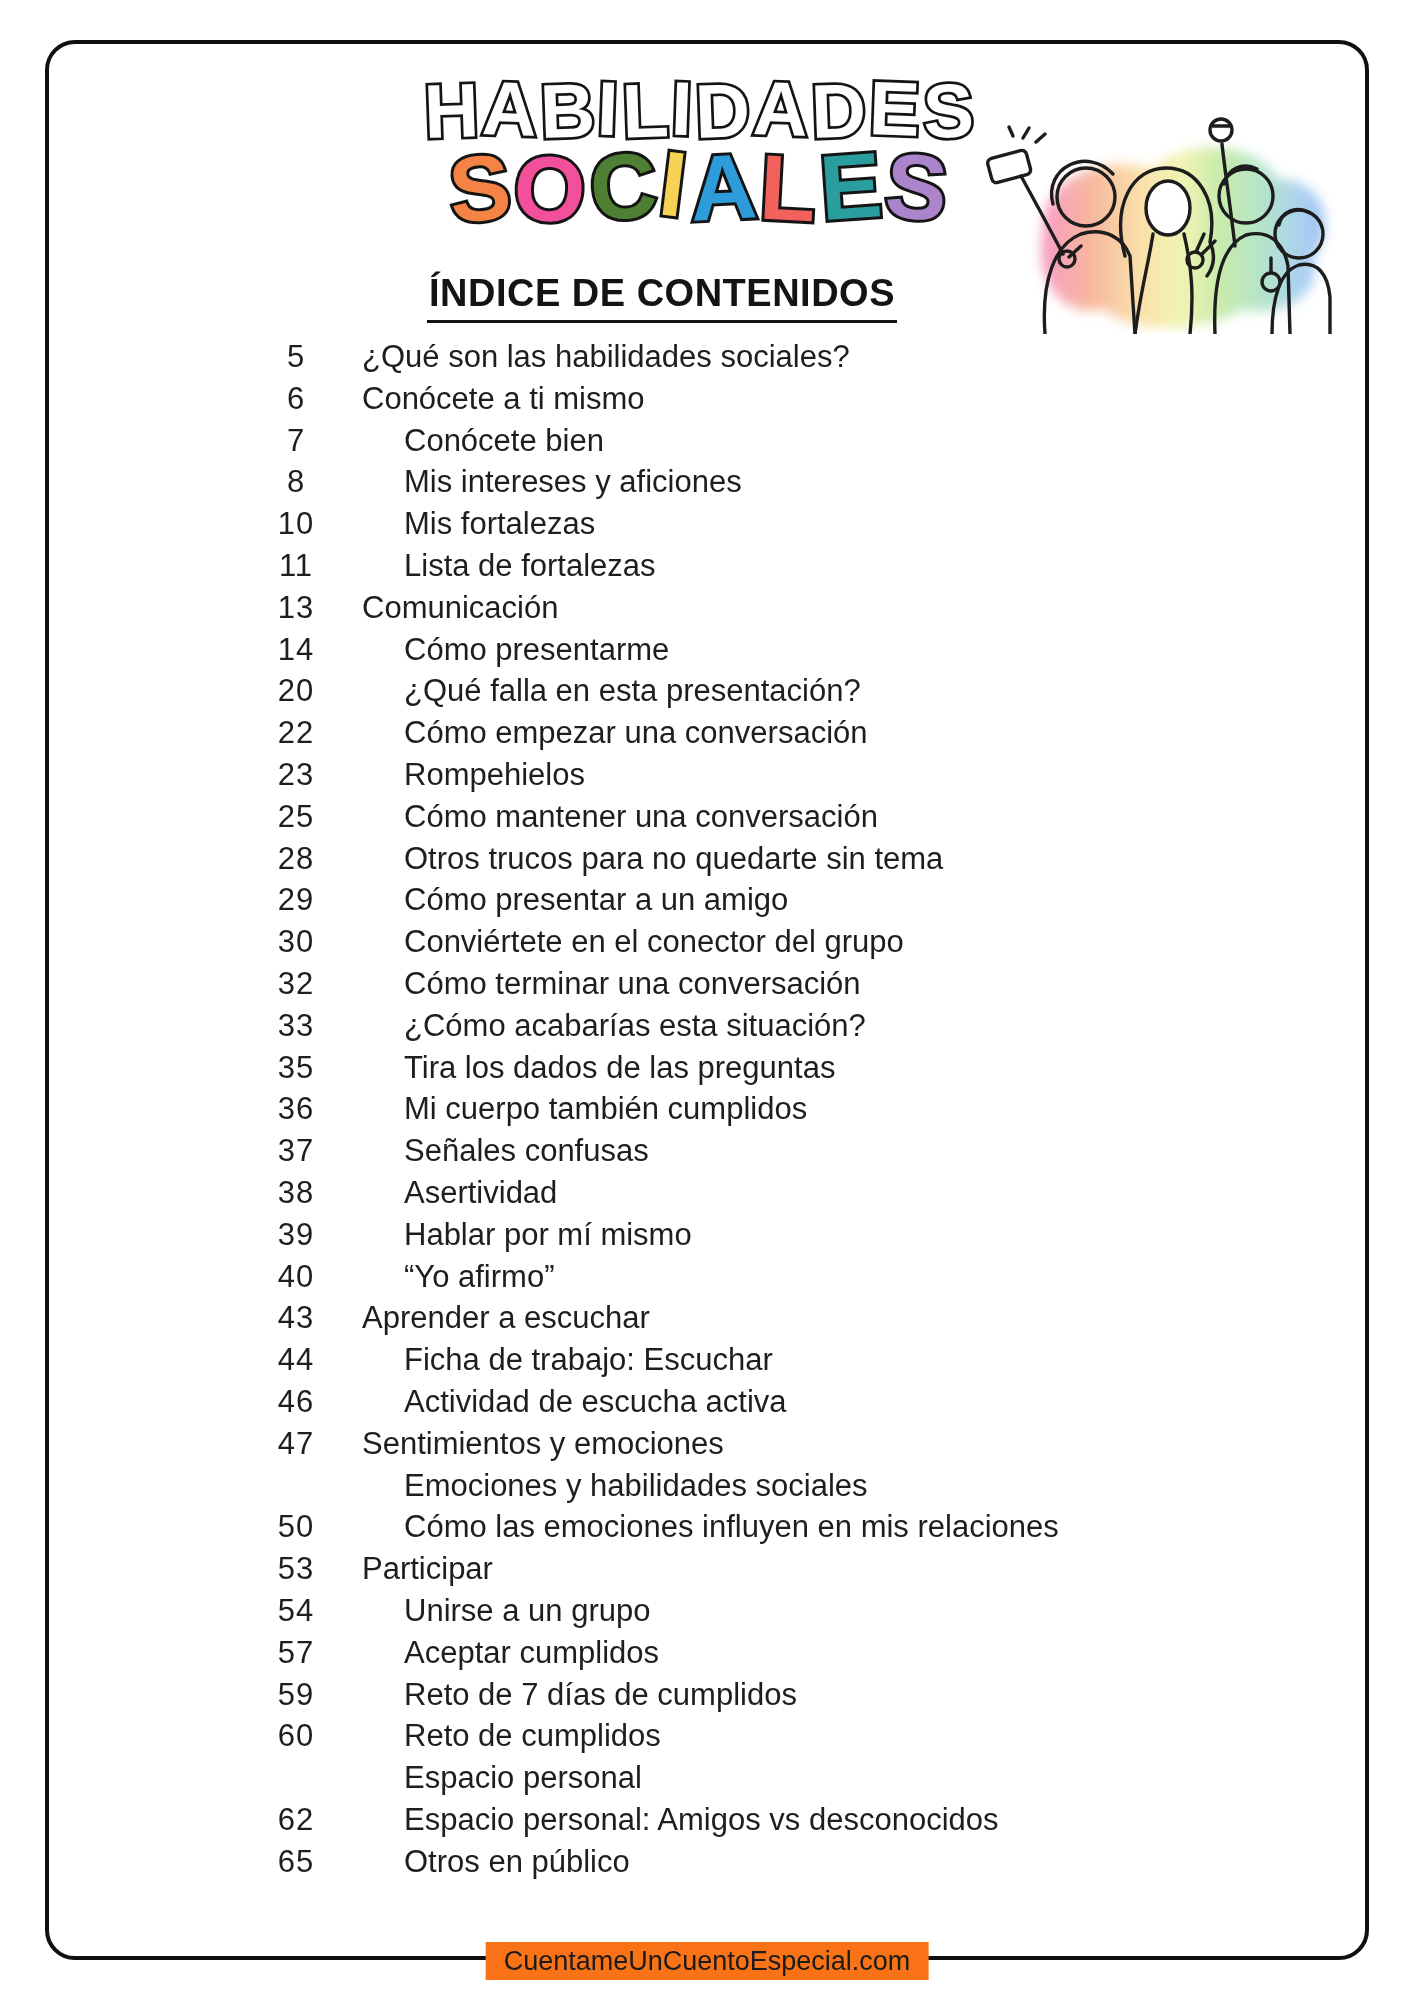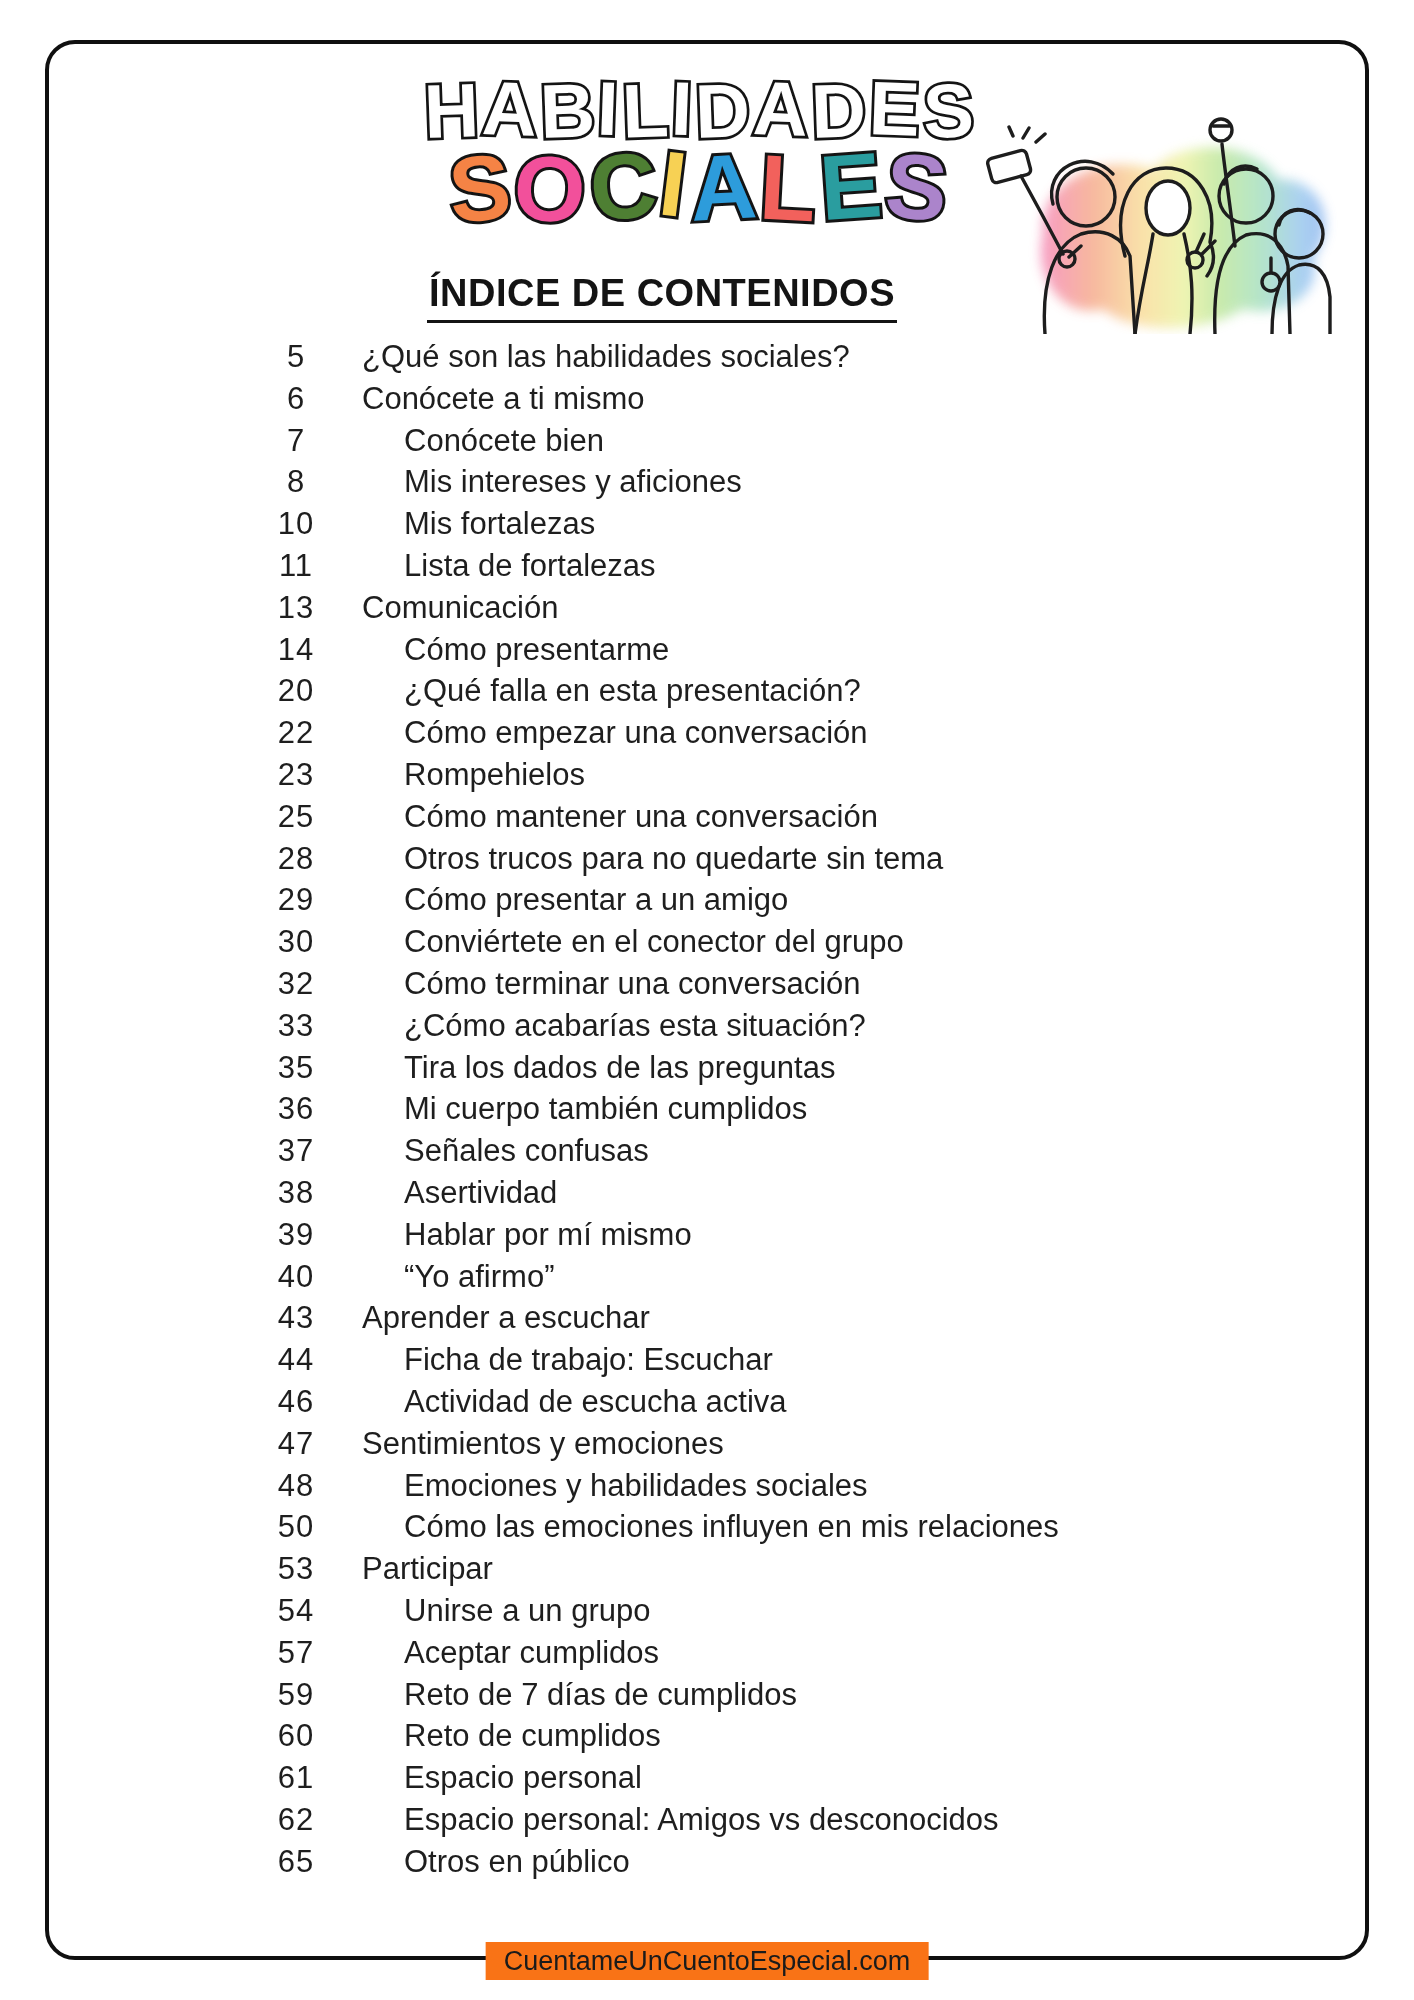--- a/index.html
+++ b/index.html
@@ -170,27 +170,27 @@
       <div class="toc-row lvl2"><span class="toc-num">35</span><span class="toc-title">Tira los dados de las preguntas</span></div>
       <div class="toc-row lvl2"><span class="toc-num">36</span><span class="toc-title">Mi cuerpo también cumplidos</span></div>
       <div class="toc-row lvl2"><span class="toc-num">37</span><span class="toc-title">Señales confusas</span></div>
       <div class="toc-row lvl2"><span class="toc-num">38</span><span class="toc-title">Asertividad</span></div>
       <div class="toc-row lvl2"><span class="toc-num">39</span><span class="toc-title">Hablar por mí mismo</span></div>
       <div class="toc-row lvl2"><span class="toc-num">40</span><span class="toc-title">“Yo afirmo”</span></div>
       <div class="toc-row lvl1"><div class="bar" style="background: rgb(251, 243, 220);"></div><span class="toc-num">43</span><span class="toc-title">Aprender a escuchar</span></div>
       <div class="toc-row lvl2"><span class="toc-num">44</span><span class="toc-title">Ficha de trabajo: Escuchar</span></div>
       <div class="toc-row lvl2"><span class="toc-num">46</span><span class="toc-title">Actividad de escucha activa</span></div>
       <div class="toc-row lvl1"><div class="bar" style="background: rgb(251, 243, 220);"></div><span class="toc-num">47</span><span class="toc-title">Sentimientos y emociones</span></div>
-      <div class="toc-row lvl2"><span class="toc-num">48</span><span class="toc-title">Emociones y habilidades sociales</span></div>
+      <div class="toc-row lvl2"><span class="toc-title">Emociones y habilidades sociales</span></div>
       <div class="toc-row lvl2"><span class="toc-num">50</span><span class="toc-title">Cómo las emociones influyen en mis relaciones</span></div>
       <div class="toc-row lvl1"><div class="bar" style="background: rgb(251, 243, 220);"></div><span class="toc-num">53</span><span class="toc-title">Participar</span></div>
       <div class="toc-row lvl2"><span class="toc-num">54</span><span class="toc-title">Unirse a un grupo</span></div>
       <div class="toc-row lvl2"><span class="toc-num">57</span><span class="toc-title">Aceptar cumplidos</span></div>
       <div class="toc-row lvl2"><span class="toc-num">59</span><span class="toc-title">Reto de 7 días de cumplidos</span></div>
       <div class="toc-row lvl2"><span class="toc-num">60</span><span class="toc-title">Reto de cumplidos</span></div>
-      <div class="toc-row lvl2"><span class="toc-num">61</span><span class="toc-title">Espacio personal</span></div>
+      <div class="toc-row lvl2"><span class="toc-title">Espacio personal</span></div>
       <div class="toc-row lvl2"><span class="toc-num">62</span><span class="toc-title">Espacio personal: Amigos vs desconocidos</span></div>
       <div class="toc-row lvl2"><span class="toc-num">65</span><span class="toc-title">Otros en público</span></div>
     </div>
 
   <div class="footer">CuentameUnCuentoEspecial.com</div>
 
 </div>
 
 </body></html>

